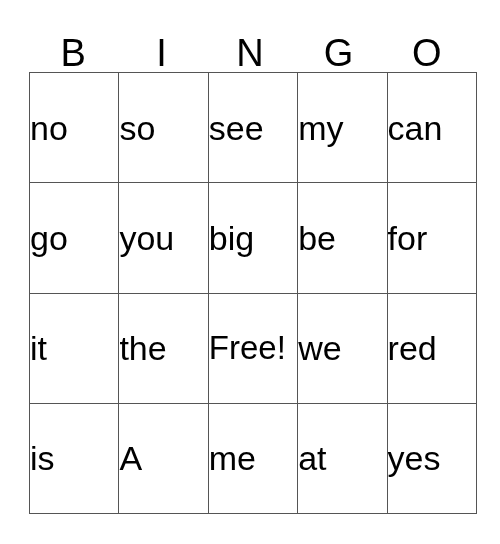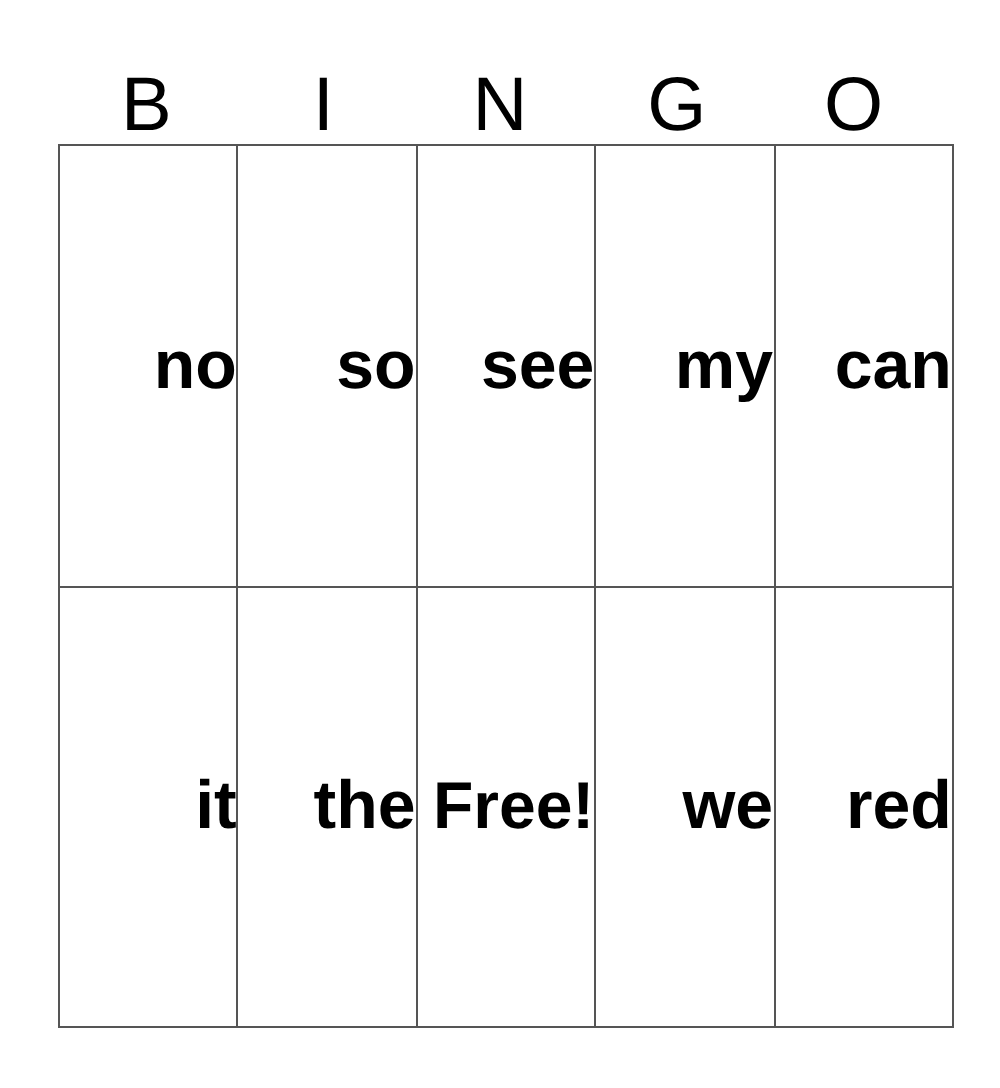--- a/index.html
+++ b/index.html
@@ -43,29 +43,28 @@
   #bingo-grid {
     width: 442px;
     height: 442px;
     border-collapse: collapse;
     table-layout: fixed;
   }
   #bingo-grid td {
     width: 88.4px;
     height: 88.4px;
     border: 1px solid #555555;
-    text-align: right;
+    text-align: left;
     vertical-align: middle;
     font-size: 34px;
     line-height: 34px;
     color: #000000;
     padding: 0;
     overflow: hidden;
     white-space: nowrap;
-    font-weight: bold;
   }
   #bingo-grid td.free-cell {
     font-size: 33px;
   }
 </style>
 </head>
 <body>
 
 <div id="bingo-card">
 
@@ -80,22 +79,36 @@
   <table id="bingo-grid">
     <tbody>
       <tr>
         <td>no</td>
         <td>so</td>
         <td>see</td>
         <td>my</td>
         <td>can</td>
       </tr>
       <tr>
+        <td>go</td>
+        <td>you</td>
+        <td>big</td>
+        <td>be</td>
+        <td>for</td>
+      </tr>
+      <tr>
         <td>it</td>
         <td>the</td>
         <td class="free-cell">Free!</td>
         <td>we</td>
         <td>red</td>
+      </tr>
+      <tr>
+        <td>is</td>
+        <td>A</td>
+        <td>me</td>
+        <td>at</td>
+        <td>yes</td>
       </tr>
     </tbody>
   </table>
 
 </div>
 
 </body></html>

